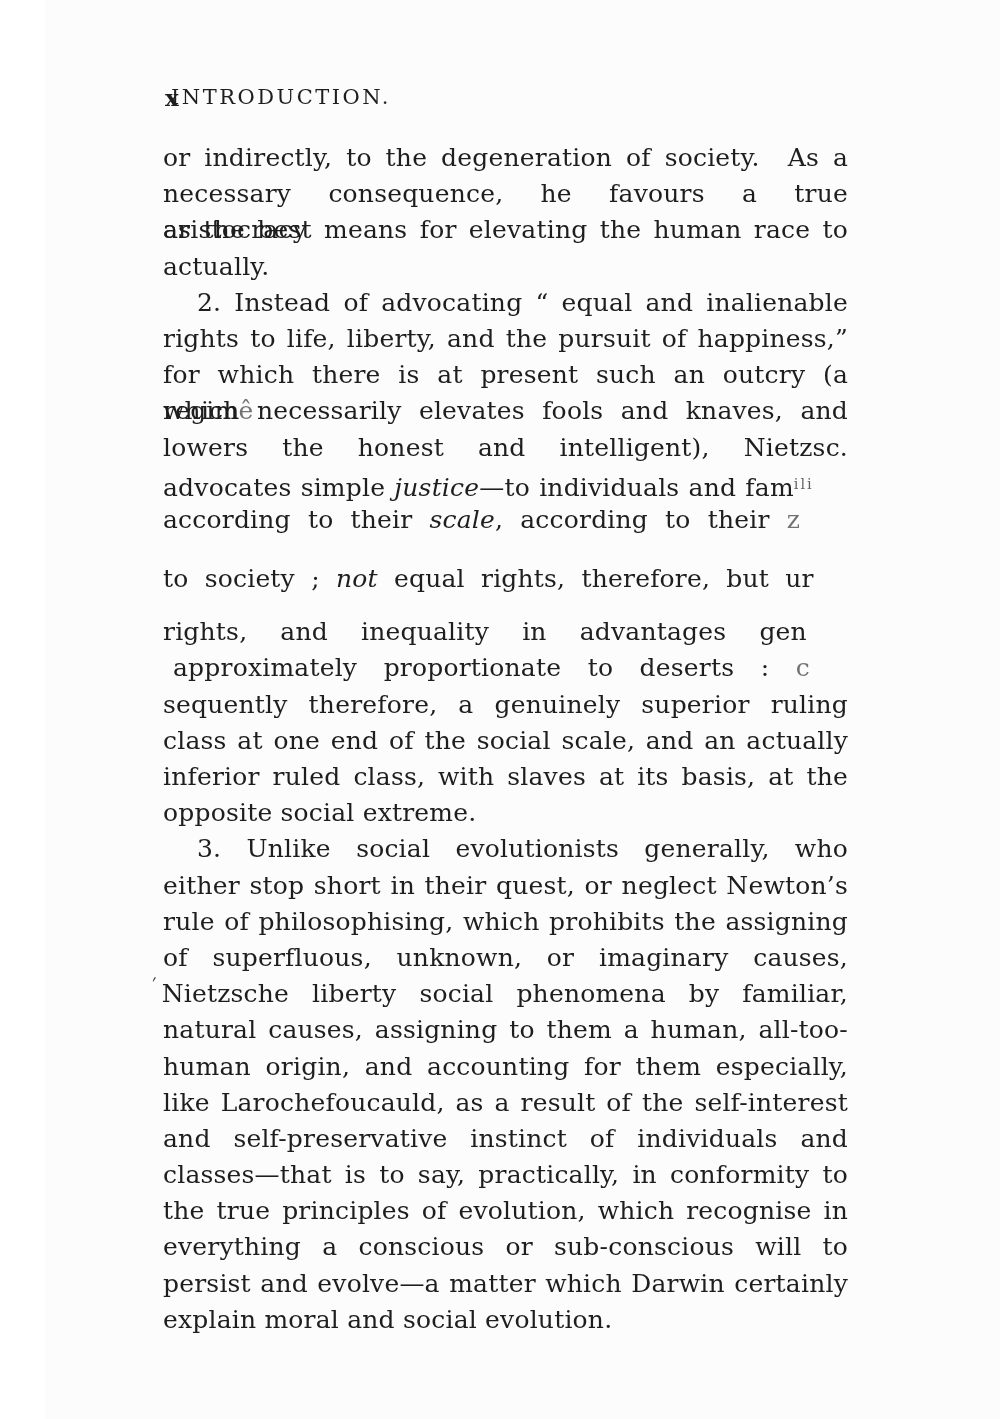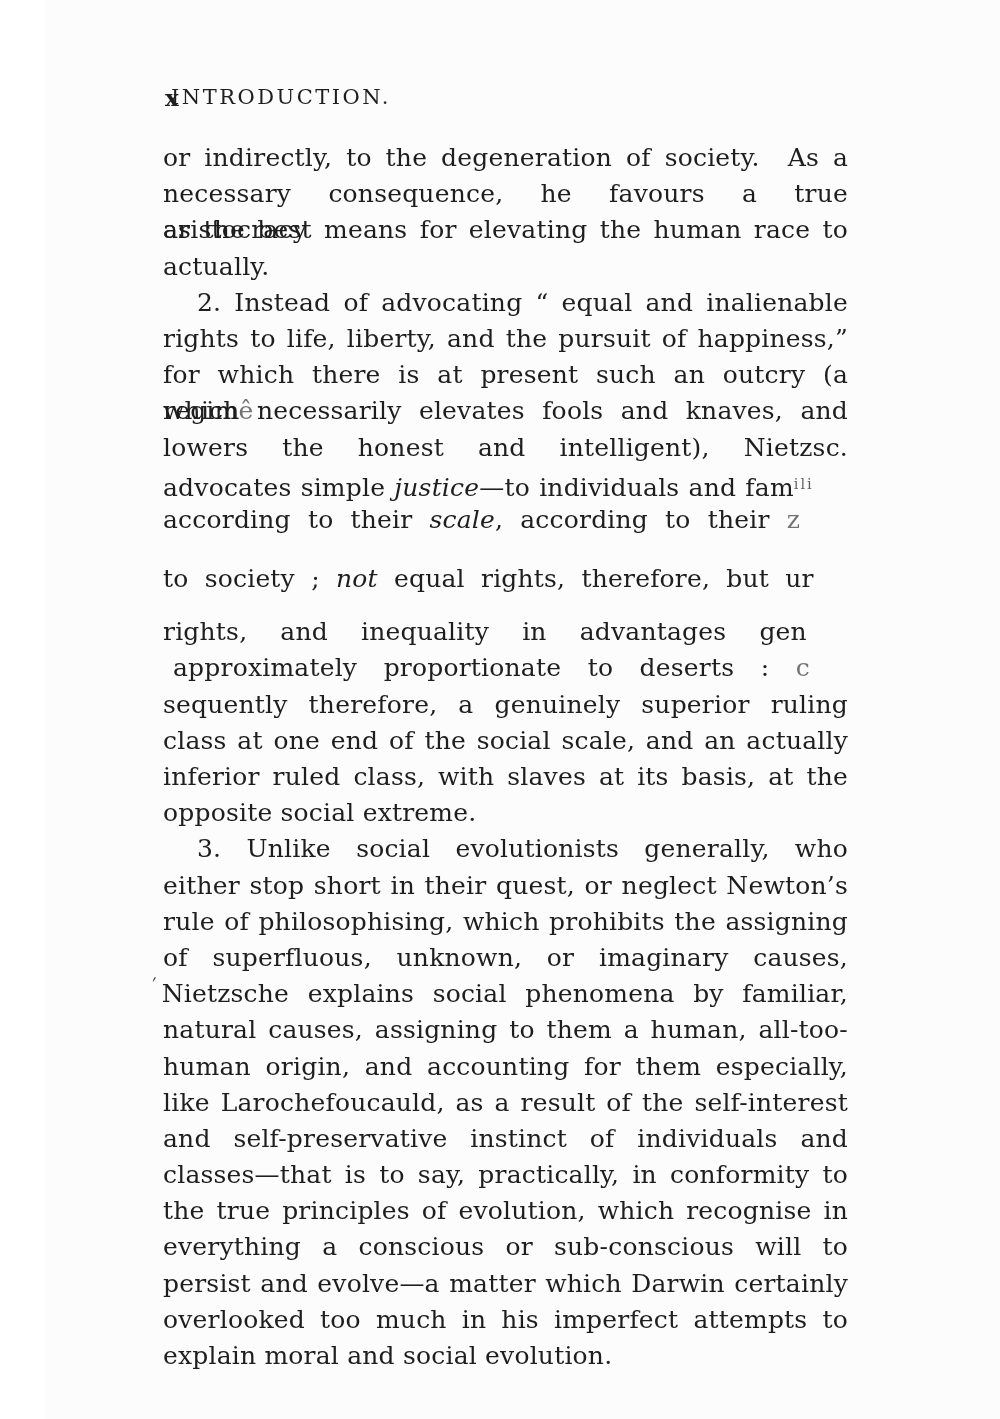--- a/index.html
+++ b/index.html
@@ -114,25 +114,24 @@
       <div class="line just" style="width: 94%; margin-top: 17px;"><span>rights, and inequality in advantages gen</span></div>
       <div class="line just" style="width: 93%; margin-left: 10px;"><span>approximately proportionate to deserts : </span><span class="frag">c</span></div>
       <div class="line just"><span>sequently therefore, a genuinely superior ruling</span></div>
       <div class="line just"><span>class at one end of the social scale, and an actually</span></div>
       <div class="line just"><span>inferior ruled class, with slaves at its basis, at the</span></div>
       <div class="line"><span>opposite social extreme.</span></div>
       <div class="line just indent"><span>3. Unlike social evolutionists generally, who</span></div>
       <div class="line just"><span>either stop short in their quest, or neglect Newton’s</span></div>
       <div class="line just"><span>rule of philosophising, which prohibits the assigning</span></div>
       <div class="line just"><span>of superfluous, unknown, or imaginary causes,</span></div>
-      <div class="line just"><span class="stray">´</span><span>Nietzsche explains social phenomena by familiar,</span></div>
+      <div class="line just"><span class="stray">´</span><span>Nietzsche liberty social phenomena by familiar,</span></div>
       <div class="line just"><span>natural causes, assigning to them a human, all-too-</span></div>
       <div class="line just"><span>human origin, and accounting for them especially,</span></div>
       <div class="line just"><span>like Larochefoucauld, as a result of the self-interest</span></div>
       <div class="line just"><span>and self-preservative instinct of individuals and</span></div>
       <div class="line just"><span>classes—that is to say, practically, in conformity to</span></div>
       <div class="line just"><span>the true principles of evolution, which recognise in</span></div>
       <div class="line just"><span>everything a conscious or sub-conscious will to</span></div>
       <div class="line just"><span>persist and evolve—a matter which Darwin certainly</span></div>
-      <div class="line just"><span>overlooked too much in his imperfect attempts to</span></div>
       <div class="line"><span>explain moral and social evolution.</span></div>
     </div>
 </div>
 
 </body></html>

